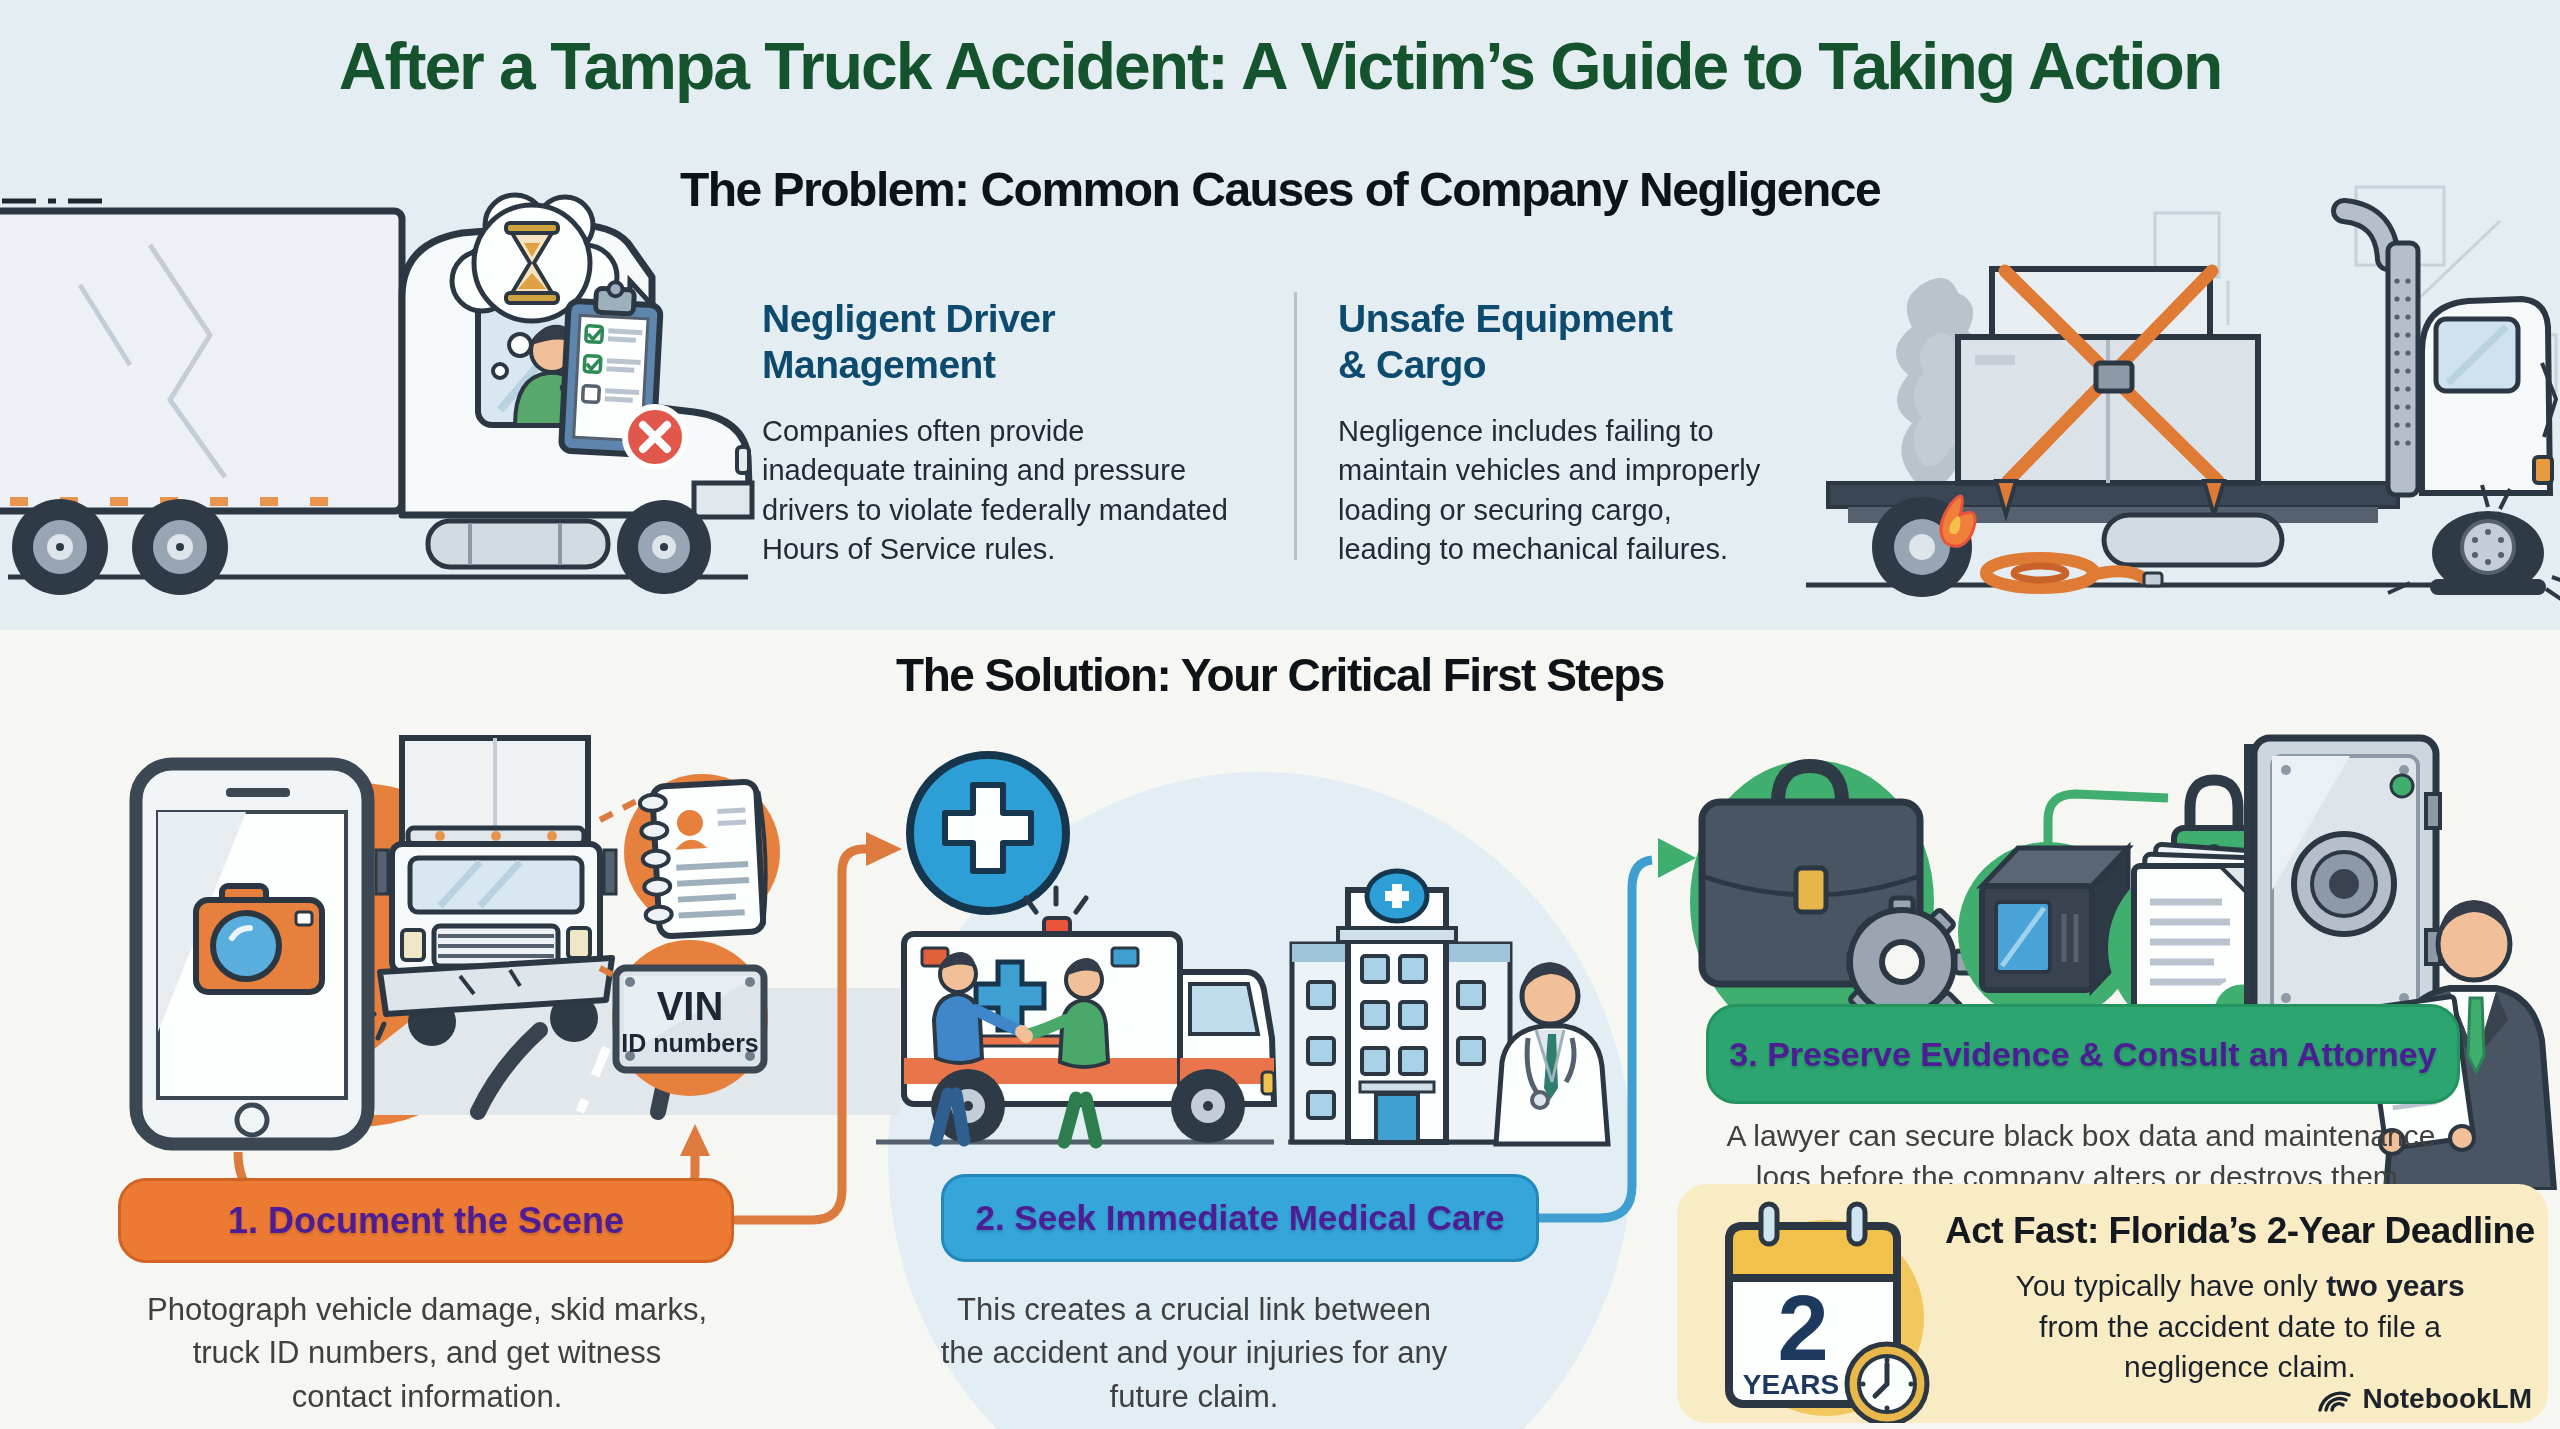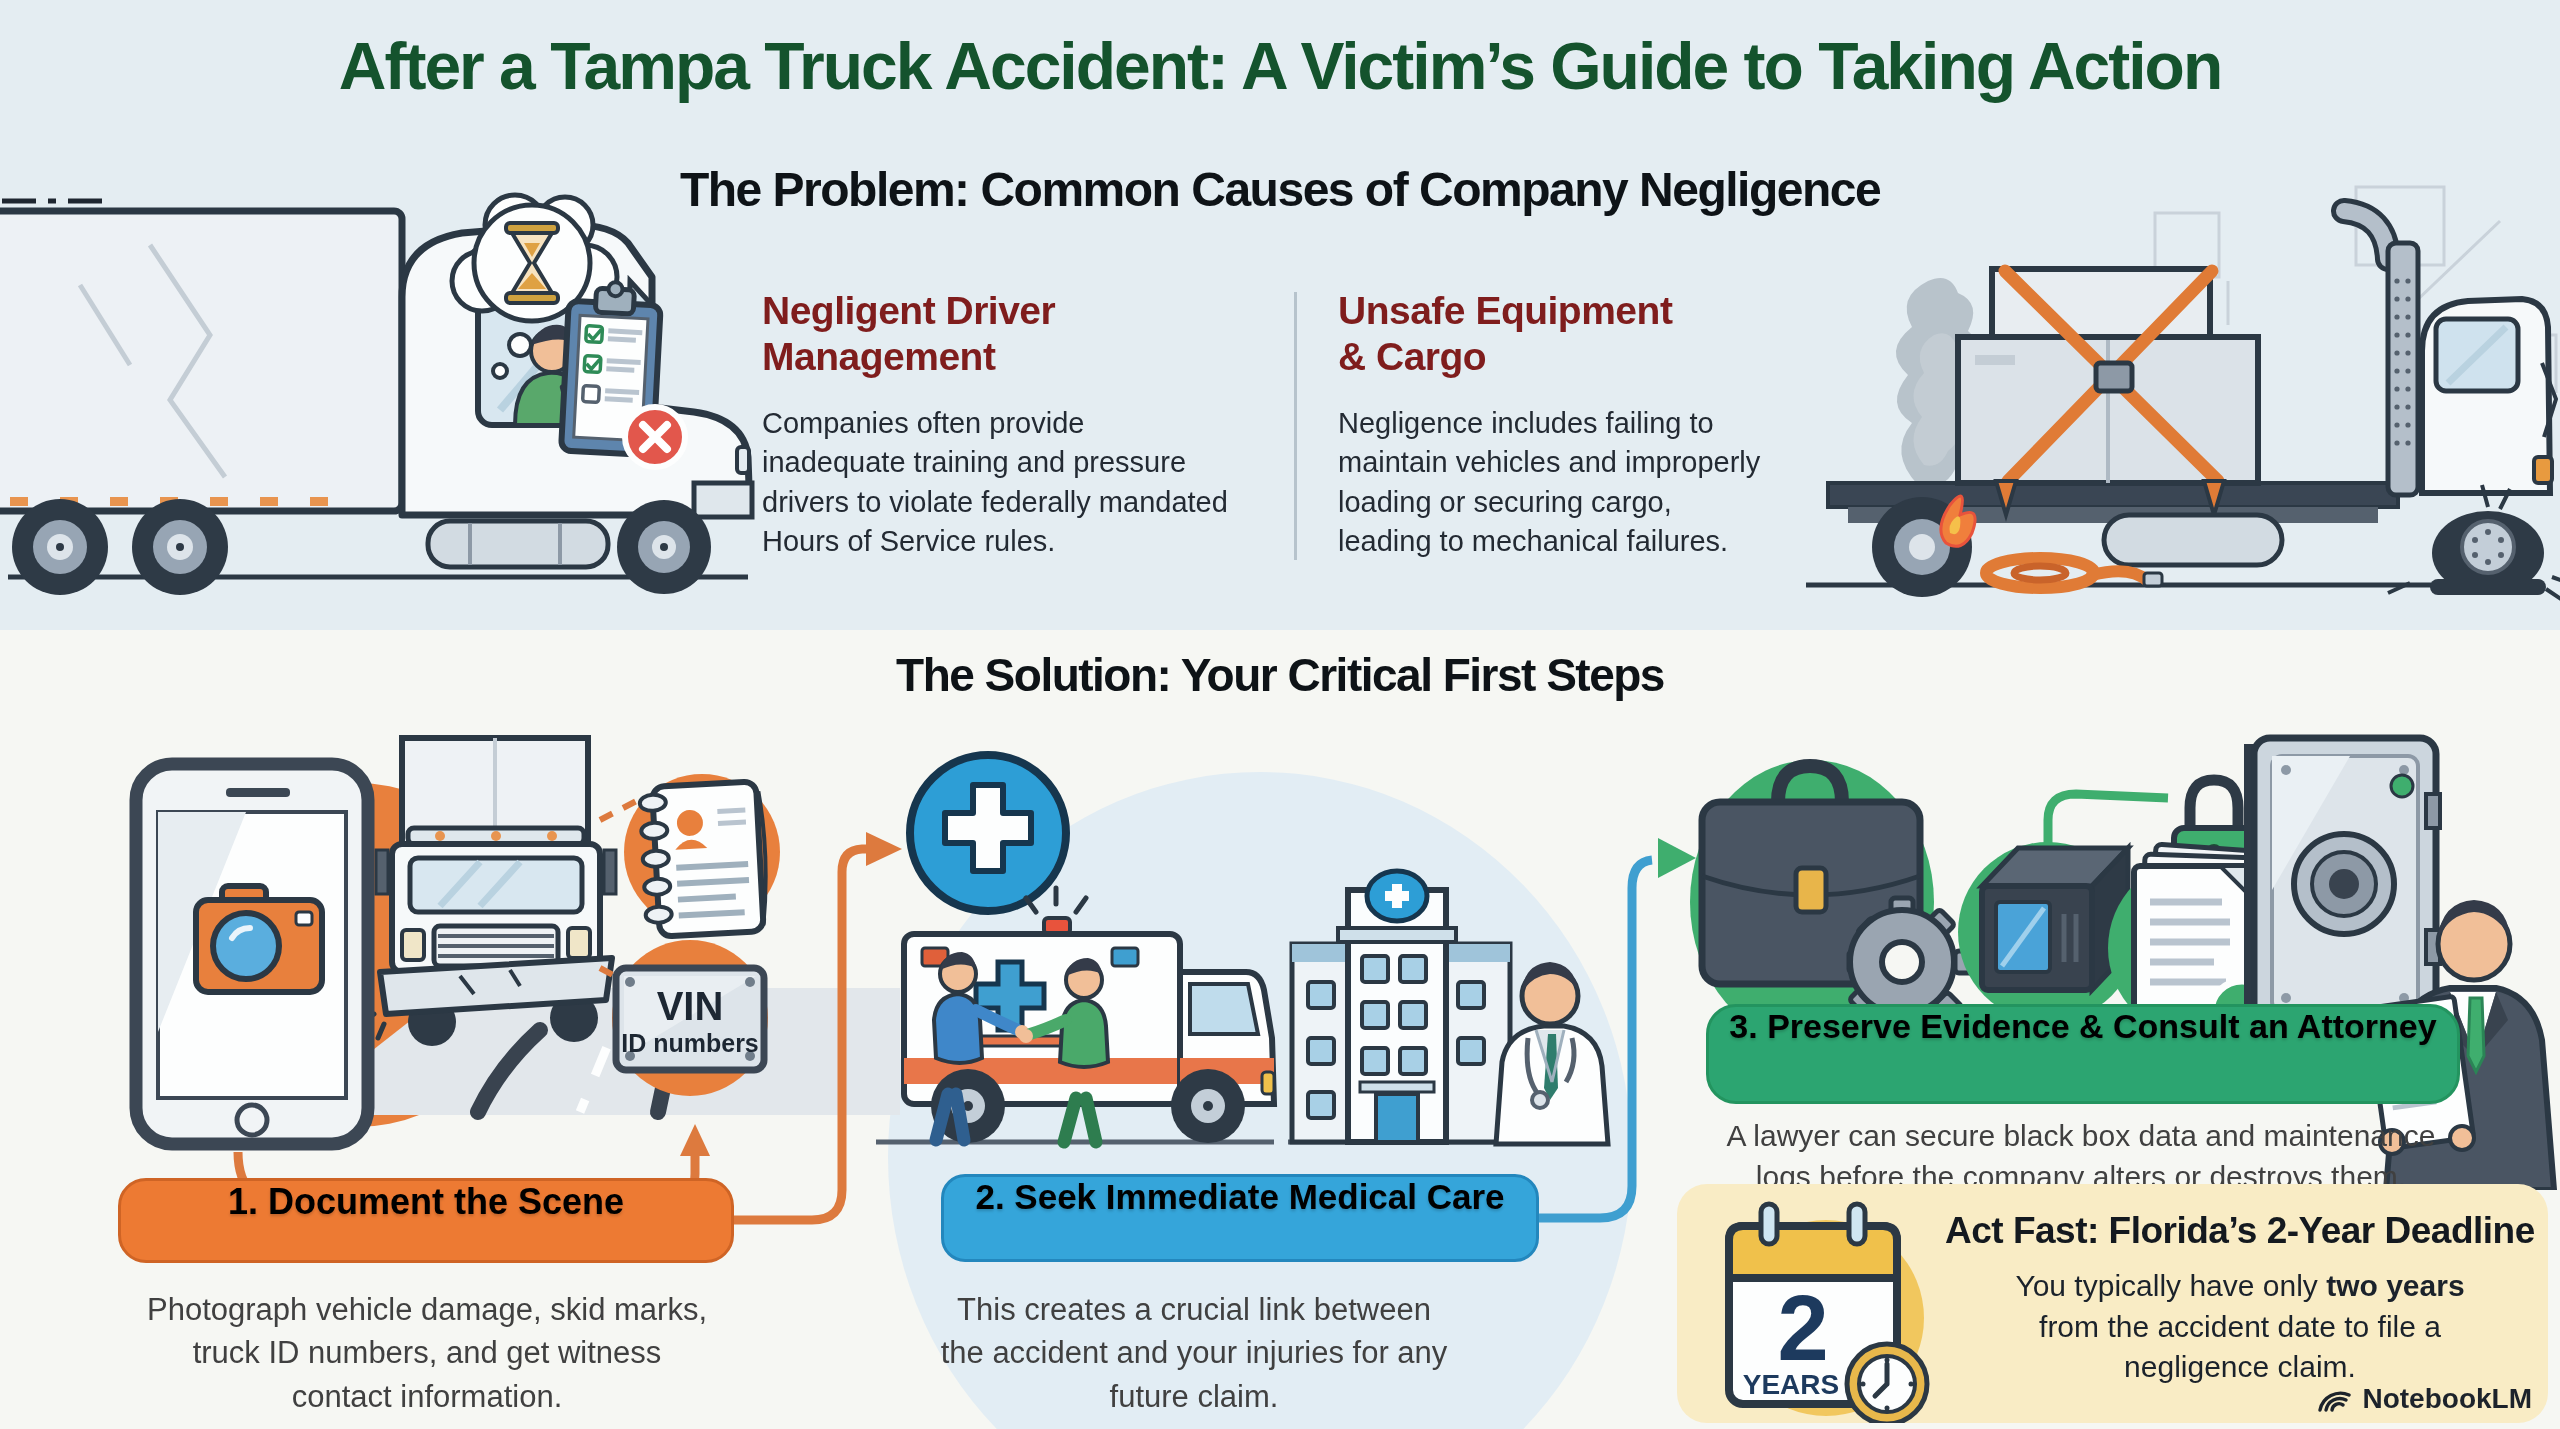--- a/index.html
+++ b/index.html
@@ -8,24 +8,24 @@
     background:#f6f7f3;font-family:"Liberation Sans", sans-serif;color:#14191f;
   }
   .abs{position:absolute;}
   .top-band{left:0;top:0;width:2560px;height:630px;background:#e4edf2;}
   .blob{left:888px;top:772px;width:744px;height:770px;border-radius:50%;background:#e2edf4;}
   h1,h2,h3{margin:0;font-weight:700;}
   .page-title{left:0;top:28px;width:2560px;text-align:center;font-size:66px;letter-spacing:-2px;color:#14532d;}
   .section-heading{width:2560px;text-align:center;font-weight:700;color:#0e1317;letter-spacing:-1.5px;}
   .problem-heading{left:0;top:162px;font-size:48px;}
   .solution-heading{left:0;top:648px;font-size:46px;}
-  .cause-title{font-size:39px;font-weight:700;line-height:1.18;color:#7f1d1d;white-space:pre-line;letter-spacing:-0.5px;}
+  .cause-title{font-size:39px;font-weight:700;line-height:1.18;color:#0c4a6e;white-space:pre-line;letter-spacing:-0.5px;margin-top:8px;}
   .cause-body{font-size:29px;line-height:1.36;color:#232a33;white-space:pre-line;}
   .v-divider{width:3px;background:#b6c3cc;}
-  .banner{display:flex;align-items:flex-start;justify-content:center;color:#000000;
+  .banner{display:flex;align-items:center;justify-content:center;color:#4c1d95;
     font-weight:700;text-shadow:0 2px 3px rgba(0,0,0,0.18);box-sizing:border-box;}
   .banner-1{left:118px;top:1178px;width:616px;height:85px;background:#ed7a33;border:3px solid #cf6425;border-radius:28px;font-size:36px;}
   .banner-2{left:941px;top:1174px;width:598px;height:88px;background:#35a5da;border:3px solid #2387bd;border-radius:24px;font-size:35px;}
   .banner-3{left:1706px;top:1004px;width:754px;height:100px;background:#2ca571;border:3px solid #23945f;border-radius:30px;font-size:34px;}
   .step-body{text-align:center;color:#404040;white-space:pre-line;}
   .step-body-1{left:97px;top:1288px;width:660px;font-size:31px;line-height:1.4;}
   .step-body-2{left:884px;top:1288px;width:620px;font-size:31px;line-height:1.4;}
   .step-body-3{left:1686px;top:1116px;width:790px;font-size:30px;line-height:1.35;}
   .deadline-box{left:1677px;top:1184px;width:871px;height:239px;background:#f9ecc5;border-radius:30px;}
   .deadline-heading{position:absolute;left:268px;top:26px;width:590px;font-size:37px;font-weight:700;color:#14191f;letter-spacing:-0.5px;}

